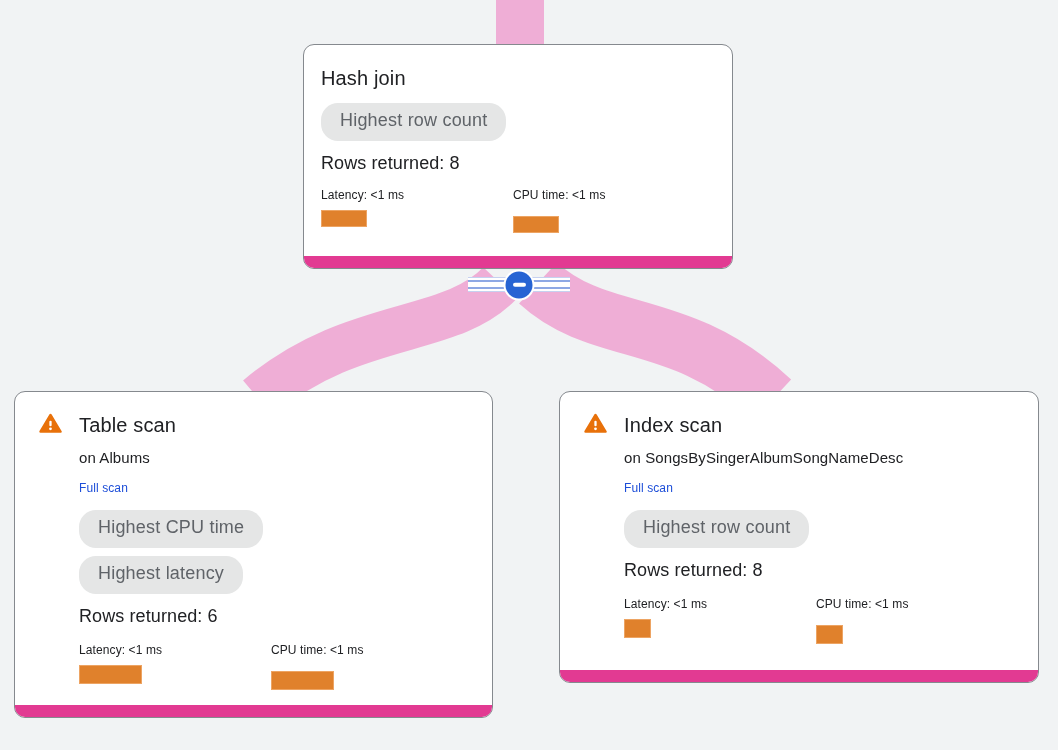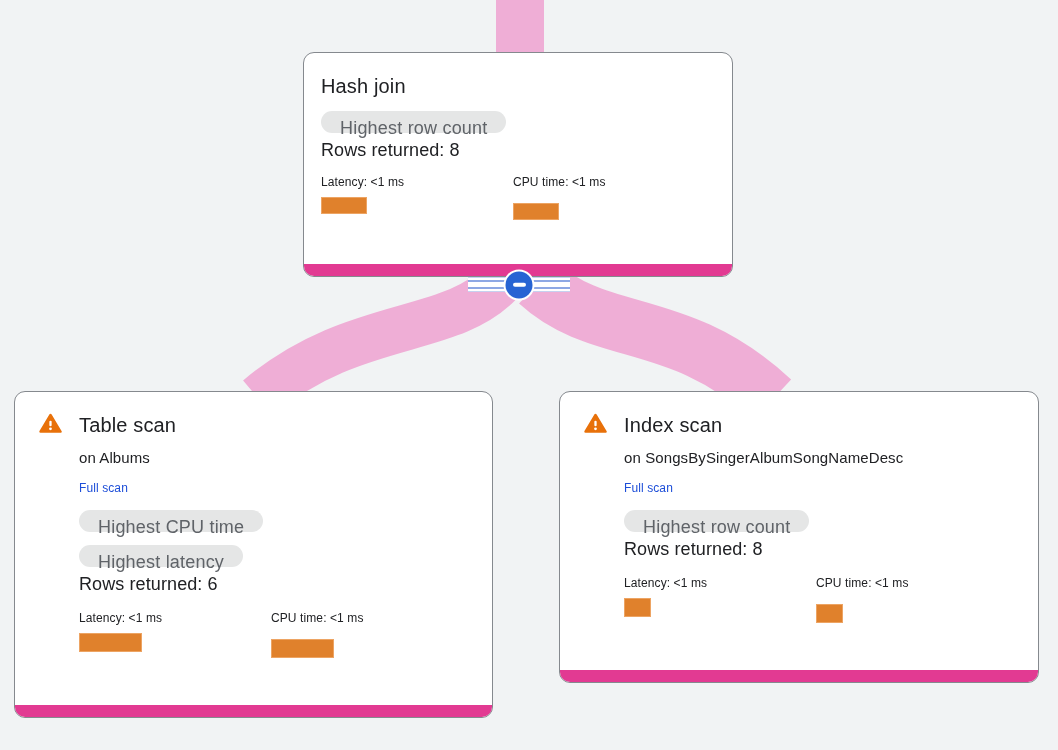--- a/index.html
+++ b/index.html
@@ -35,26 +35,26 @@
     line-height:26px; color:#202124;
   }
   .subtitle { font-size:15px; line-height:22px; margin-top:9px; color:#202124; letter-spacing:0.1px; }
   .scan-mode { font-size:12px; line-height:22px; margin-top:8px; color:#1d4ed8; letter-spacing:0.1px; }
 
   .badges { margin-top:11px; }
   .badge-row { margin-bottom:8px; }
   .badge-row:last-child { margin-bottom:0; }
   .pill {
     display:inline-block; background:#e5e6e6; color:#5f6368;
-    font-size:18px; line-height:34px; height:22px;
+    font-size:18px; line-height:34px; height:38px;
     padding:0 19px; border-radius:17px; letter-spacing:0.2px;
     white-space:nowrap;
   }
 
-  .rows-returned { font-size:18px; line-height:22px; margin-top:1px; color:#202124; letter-spacing:0.1px; }
+  .rows-returned { font-size:18px; line-height:22px; margin-top:11px; color:#202124; letter-spacing:0.1px; }
 
   .metrics { display:flex; margin-top:12px; }
   .metric { width:192px; }
   .metric-label { font-size:12px; line-height:22px; color:#202124; letter-spacing:0.1px; white-space:nowrap; }
   .bar {
     height:17px; margin-top:4px;
     background:#e0812c; border:1px solid #eda463; box-sizing:border-box;
   }
   .metric.cpu-col .bar { margin-top:10px; }
   .card.child .bar { height:19px; }
@@ -85,21 +85,21 @@
 <body>
 
 <div class="canvas">
 
   <svg class="edges" width="1058" height="750" viewBox="0 0 1058 750">
     <rect x="496" y="0" width="48" height="54" fill="#efaed6"></rect>
     <path d="M 500,283 C 450,336 352,318 258,398" stroke="#efaed6" stroke-width="46" fill="none"></path>
     <path d="M 538,283 C 600,340 680,314 772,400" stroke="#efaed6" stroke-width="56" fill="none"></path>
   </svg>
 
-  <div class="card" id="card-hash-join" style="left:303px; top:52px; width:430px; height:225px;">
+  <div class="card" id="card-hash-join" style="left:303px; top:44px; width:430px; height:225px;">
     <div class="content no-icon">
       <div class="title">Hash join</div>
       <div class="badges" style="margin-top:12px;">
         <div class="badge-row">
           <span class="pill">Highest row count</span>
         </div>
       </div>
       <div class="rows-returned">Rows returned: 8</div>
       <div class="metrics">
         <div class="metric">

